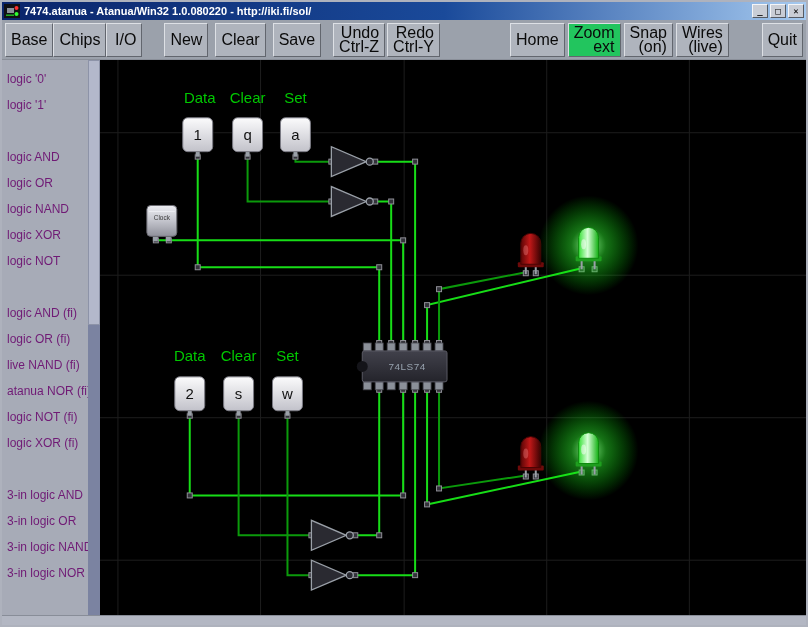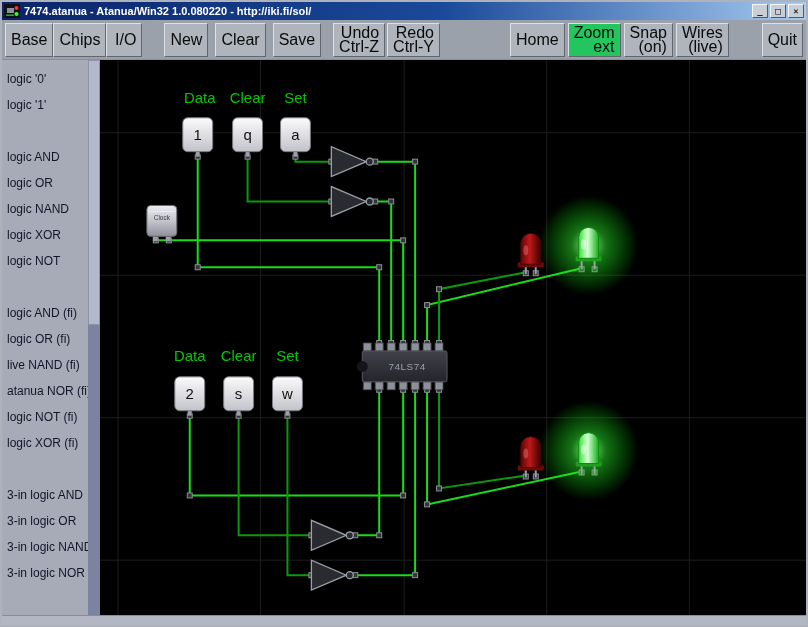--- a/index.html
+++ b/index.html
@@ -13,21 +13,21 @@
   .win-btn {width:16px;height:14px;background:#c9cdd5;border:1px solid;border-color:#f4f5f7 #565b63 #565b63 #f4f5f7;font-size:9px;line-height:11px;text-align:center;color:#000;margin-left:2px;font-weight:bold;padding:0;font-family:"DejaVu Sans Mono",monospace;cursor:default}
 
   
   .toolbar {flex:0 0 40px;background:#9ba1ab;display:flex;align-items:center;border-bottom:1px solid #8a8f99}
   .tb {height:34px;min-width:36px;padding:1px 5px;font-size:16px;line-height:14px;color:#0a0a0a;background:#afb4bd;border:1px solid;border-color:#dde0e5 #62666e #62666e #dde0e5;white-space:pre-line;text-align:right;font-family:Liberation Sans, sans-serif;cursor:default}
   .tb.active {background:#22c55e}
 
   
   .mid {flex:1;display:flex;min-height:0}
   .sidebar {flex:0 0 86px;background:#a7abb7;padding-top:6px;overflow:hidden}
-  .sb-item {height:26px;line-height:26px;padding-left:5px;font-size:12px;color:#0f172a;white-space:nowrap;cursor:default}
+  .sb-item {height:26px;line-height:26px;padding-left:5px;font-size:12px;color:#701a75;white-space:nowrap;cursor:default}
   .sb-gap {height:26px}
   .vscroll {flex:0 0 12px;background:#7b83a1;position:relative}
   .vthumb {position:absolute;left:0;top:0;width:100%;height:265px;background:#b3b8cb;border:1px solid #8d93a8}
   .canvas {flex:1;background:#000;position:relative;min-width:0}
   .canvas svg {display:block;width:100%;height:100%}
   .hscroll {flex:0 0 10px;background:#b3b7c3;border-top:1px solid #888d98}
 
   
   .grid line {stroke:#1d1d1d;stroke-width:1}
   .wb {stroke:#17dd17;stroke-width:2;fill:none}

